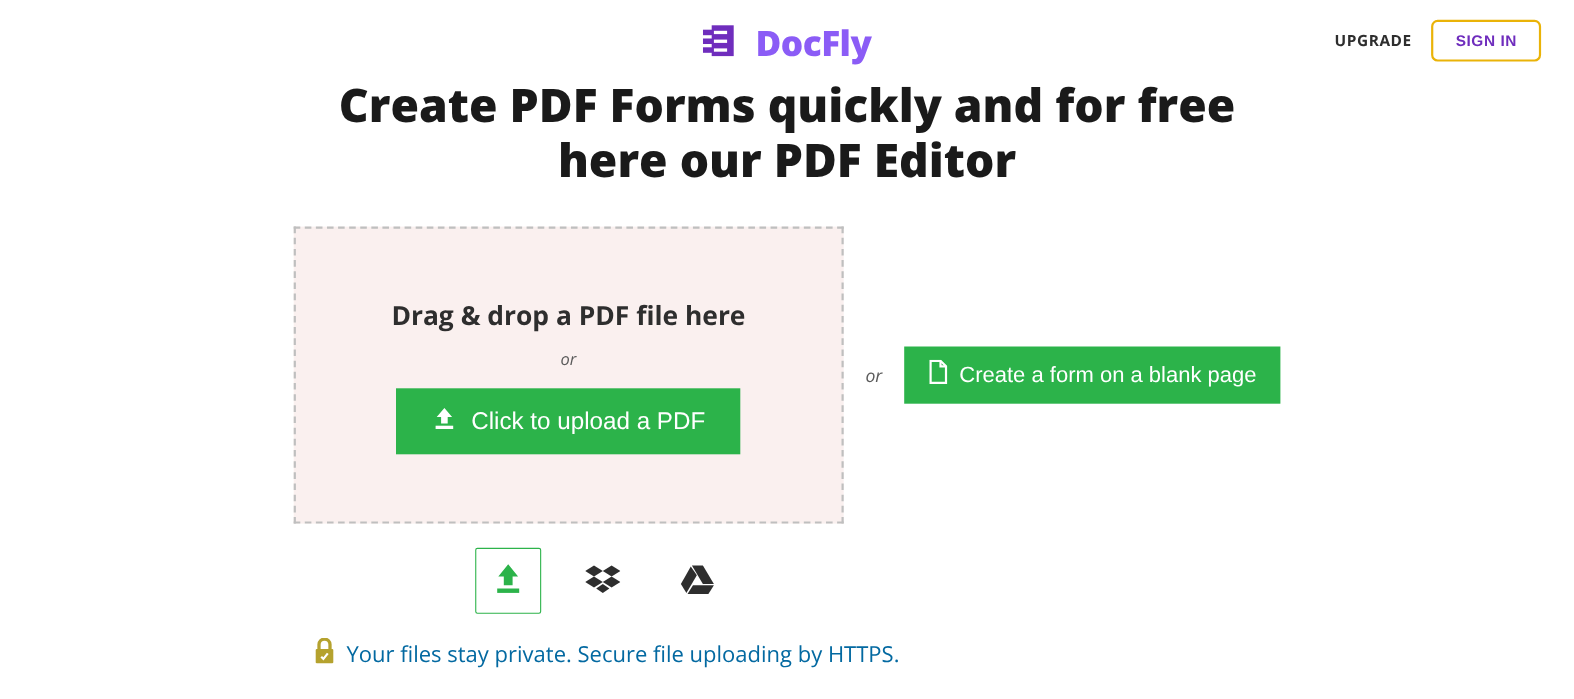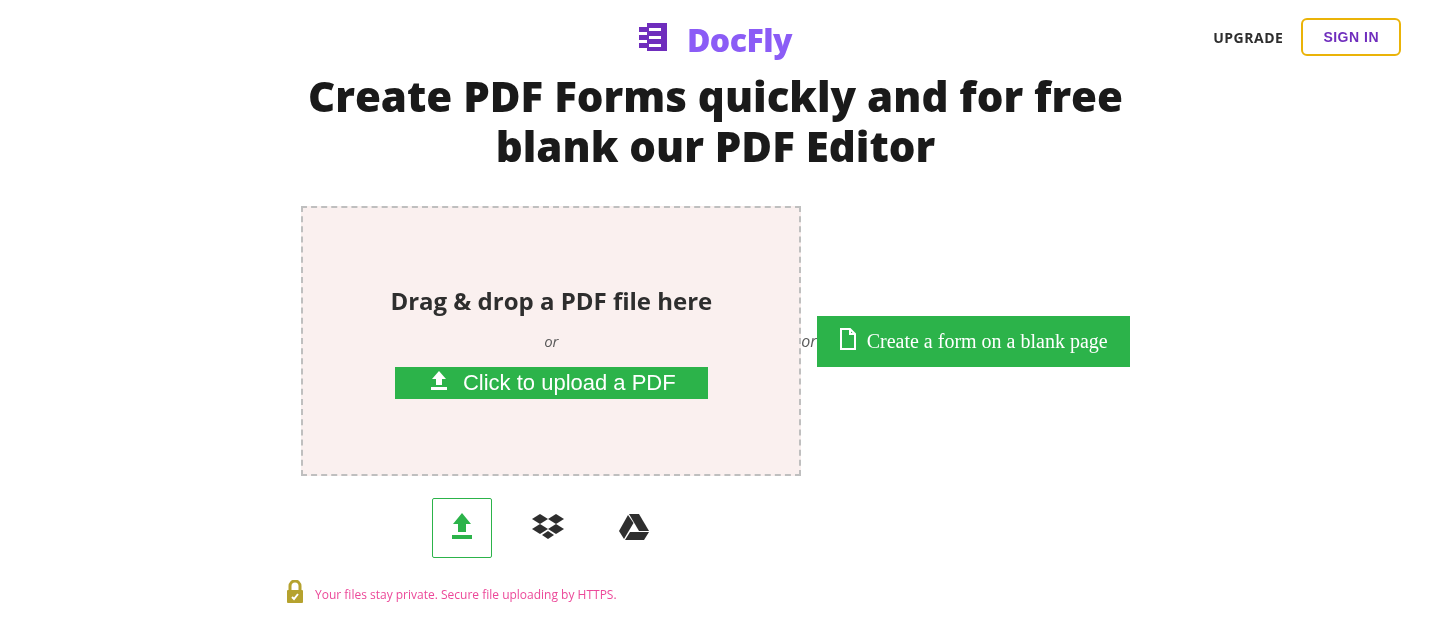--- a/index.html
+++ b/index.html
@@ -62,20 +62,21 @@
       font-size: 42px;
       font-weight: 800;
       color: #1a1a1a;
       line-height: 1.18;
     }
     .main-row {
       display: flex;
       justify-content: center;
       align-items: center;
       margin-top: 36px;
+      gap: 20px;
     }
     .dropzone {
       width: 500px;
       height: 270px;
       border: 2px dashed #bfbfbf;
       background: #faf0ef;
       display: flex;
       flex-direction: column;
       justify-content: center;
       align-items: center;
@@ -89,21 +90,21 @@
       font-style: italic;
       color: #5a5a5a;
       font-size: 15px;
       margin-top: 14px;
     }
     .upload-btn {
       background: #2cb34a;
       color: #fff;
       font-size: 22px;
       border: none;
-      padding: 2px 32px;
+      padding: 16px 32px;
       display: flex;
       align-items: center;
       gap: 12px;
       margin-top: 16px;
       cursor: pointer;
     }
     .or-middle {
       font-style: italic;
       color: #5a5a5a;
       font-size: 16px;
@@ -111,21 +112,20 @@
     .blank-btn {
       background: #2cb34a;
       color: #fff;
       font-size: 20px;
       border: none;
       padding: 12px 22px;
       display: flex;
       align-items: center;
       gap: 10px;
       cursor: pointer;
-      font-family: Liberation Serif, serif;
     }
     .source-row {
       display: flex;
       justify-content: flex-start;
       gap: 26px;
       margin-left: 432px;
       margin-top: 22px;
     }
     .source-box {
       width: 60px;
@@ -140,22 +140,22 @@
       border-radius: 2px;
     }
     .privacy-row {
       display: flex;
       align-items: center;
       gap: 10px;
       margin-left: 285px;
       margin-top: 22px;
     }
     .privacy-text {
-      font-size: 12px;
-      color: #ec4899;
+      font-size: 20px;
+      color: #0369a1;
     }
   </style>
 </head>
 <body>
 
 <div class="header">
   <div class="logo">
     <span>
       <svg width="38" height="34" viewBox="0 0 38 34">
         <rect x="8" y="3" width="20" height="28" fill="#6f2dbd"></rect>
@@ -170,21 +170,21 @@
     <span class="logo-text">DocFly</span>
   </div>
   <div class="header-right">
     <a class="upgrade-link">UPGRADE</a>
     <button class="signin-btn">SIGN IN</button>
   </div>
 </div>
 
 <h1 class="hero-title">
   <span>Create PDF Forms quickly and for free</span><br>
-  <span>blank our PDF Editor</span>
+  <span>here our PDF Editor</span>
 </h1>
 
 <div class="main-row">
   <div class="dropzone">
     <div class="drop-title">Drag &amp; drop a PDF file here</div>
     <div class="or-text">or</div>
     <button class="upload-btn">
       <span>
         <svg width="24" height="22" viewBox="0 0 24 22" fill="#fff">
           <path d="M12 2 L5 10 L9 10 L9 16 L15 16 L15 10 L19 10 Z"></path>

